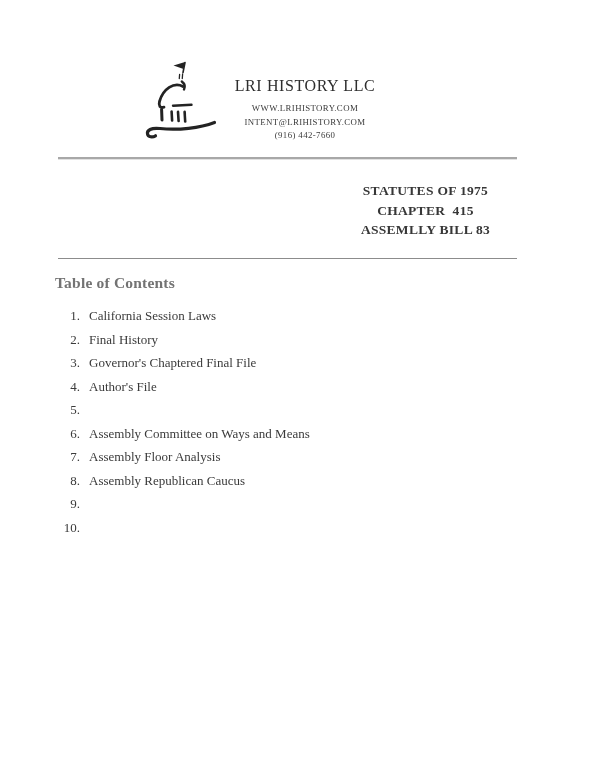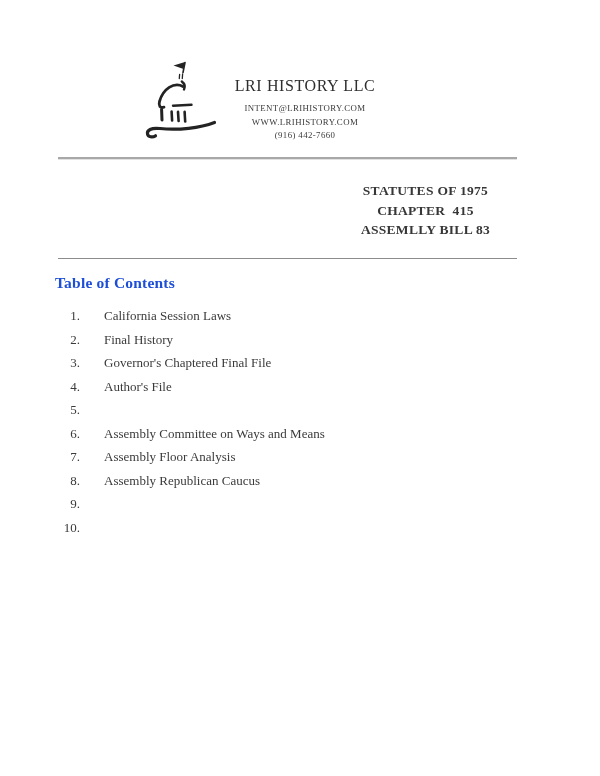--- a/index.html
+++ b/index.html
@@ -84,21 +84,21 @@
   .statutes div { white-space: pre; }
 
   
   .toc-heading {
     position: absolute;
     left: 55px;
     top: 274px;
     margin: 0;
     font-size: 15.5px;
     font-weight: bold;
-    color: #1d4ed8;
+    color: #737373;
     letter-spacing: 0.2px;
   }
   .toc-list {
     position: absolute;
     left: 55px;
     top: 308px;
     margin: 0;
     padding: 0;
     list-style: none;
     width: 460px;
@@ -110,21 +110,21 @@
     font-size: 13px;
     line-height: 15px;
     color: #3a3a3a;
   }
   .toc-num {
     width: 25px;
     text-align: right;
     flex: 0 0 auto;
   }
   .toc-label {
-    margin-left: 24px;
+    margin-left: 9px;
     white-space: nowrap;
   }
 </style>
 </head>
 <body>
 
 <div class="page">
 
   <svg class="logo" viewBox="0 0 85 85" fill="none" stroke="#232323" stroke-linecap="round">
 
@@ -143,22 +143,22 @@
     <path d="M 33.6,53.5 L 34.1,62.5" stroke-width="2.6"></path>
     <path d="M 40,53.8 L 40.6,63" stroke-width="2.6"></path>
     <path d="M 46.6,53.8 L 47.2,63.5" stroke-width="2.6"></path>
 
     <path d="M 76.5,64.5 C 62,70 40,72.5 22,70.5 C 13,69.5 8.8,72.2 9.5,76 C 10.1,79.2 14.5,79.6 17.5,77.8" stroke-width="3.2"></path>
   </svg>
 
   <div class="header-text">
     <div class="company-name">LRI HISTORY LLC</div>
     <div class="contact-block">
+      <div class="contact-line">WWW.LRIHISTORY.COM</div>
       <div class="contact-line">INTENT@LRIHISTORY.COM</div>
-      <div class="contact-line">WWW.LRIHISTORY.COM</div>
       <div class="contact-line">(916) 442-7660</div>
     </div>
   </div>
 
   <div class="rule rule-top"></div>
   <div class="rule rule-bottom"></div>
 
   <div class="statutes">
     <div>STATUTES OF 1975</div>
     <div>CHAPTER  415</div>

